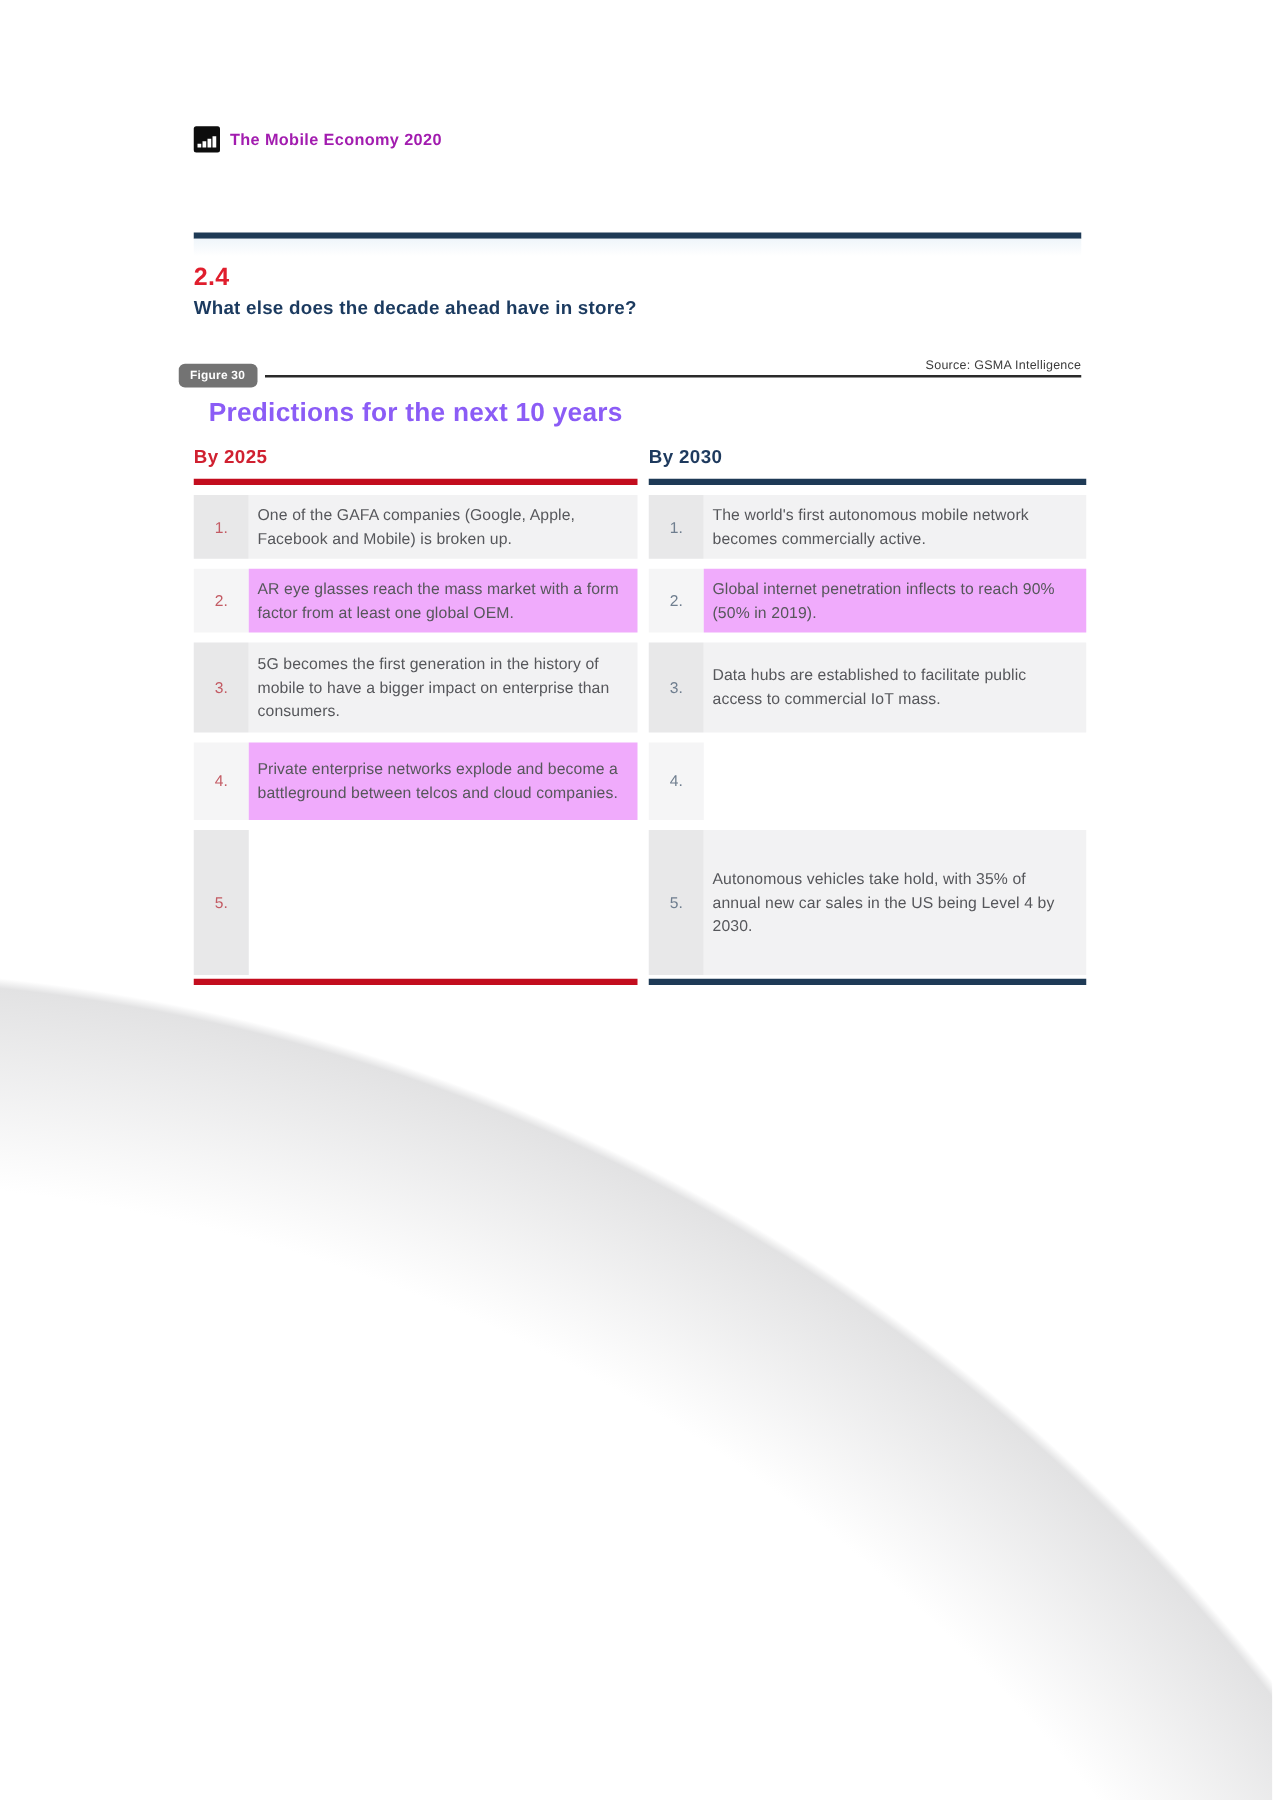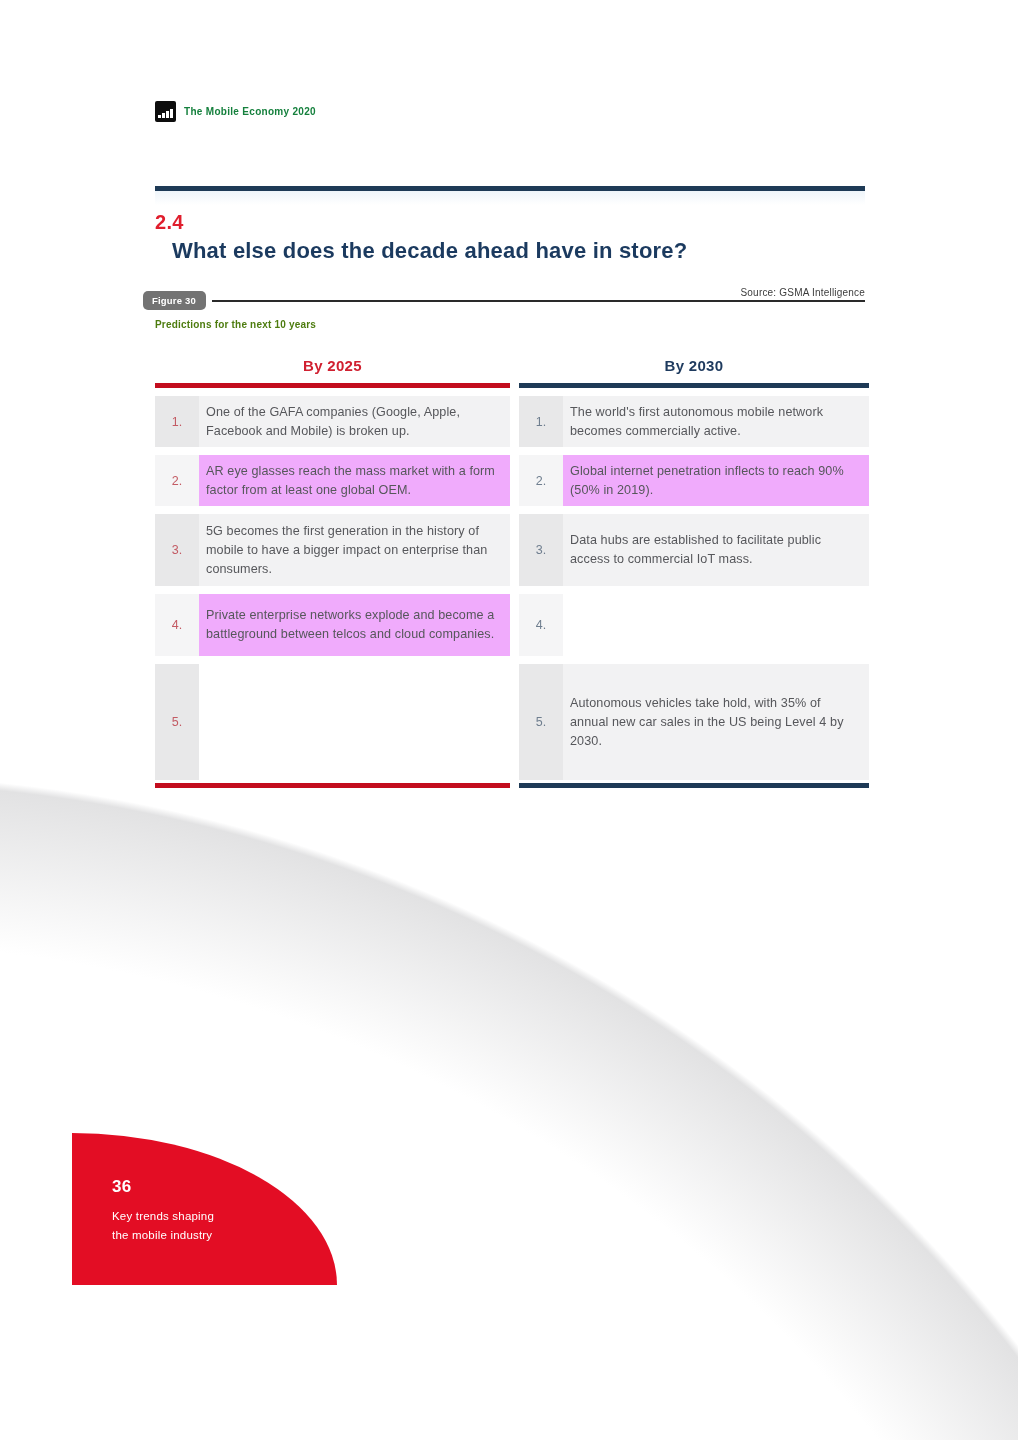--- a/index.html
+++ b/index.html
@@ -17,42 +17,42 @@
       #ffffff 0px, #ffffff 1315px, #e2e2e3 1476px, #ffffff 1484px, #ffffff 100%);
   }
   .content { position:absolute; inset:0; z-index:1; }
 
   
   .doc-header { position:absolute; left:155px; top:101px; display:flex; align-items:center; gap:8px; }
   .logo { width:21px; height:21px; background:#0d0d0d; border-radius:2px; position:relative; }
   .logo .bars { position:absolute; left:3px; right:3px; bottom:4px; height:9px; display:flex; align-items:flex-end; gap:1px; }
   .logo .bars i { display:block; background:#ffffff; width:3px; }
   .logo .b1{height:3px;} .logo .b2{height:5px;} .logo .b3{height:7px;} .logo .b4{height:9px;}
-  .doc-title { font-size:10px; font-weight:bold; color:#15803d; letter-spacing:.3px; }
+  .doc-title { font-size:13px; font-weight:bold; color:#a21caf; letter-spacing:.3px; }
 
   
   .top-rule { position:absolute; left:155px; top:186px; width:710px; height:5px; background:#1e3a56; }
   .top-rule-glow { position:absolute; left:155px; top:191px; width:710px; height:14px;
     background:linear-gradient(#eff5fa, rgba(255,255,255,0)); }
   .section-number { position:absolute; left:155px; top:211px; font-size:20px; font-weight:bold; color:#e01e2d; letter-spacing:.3px; }
-  .section-title  { position:absolute; left:155px; top:238px; font-size:22px; font-weight:bold; color:#1b3a5f; letter-spacing:.2px;margin-left:17px; }
+  .section-title  { position:absolute; left:155px; top:238px; font-size:15px; font-weight:bold; color:#1b3a5f; letter-spacing:.2px; }
 
   
   .figure-pill { position:absolute; left:143px; top:291px; background:#737373; color:#ffffff;
     font-size:9.5px; font-weight:bold; padding:4px 10px 4px 9px; border-radius:5px; letter-spacing:.2px; }
   .figure-line { position:absolute; left:212px; top:300px; width:653px; height:1.5px; background:#2a2a2a; }
   .figure-source { position:absolute; right:153px; top:287px; font-size:10px; color:#3c3c3c; letter-spacing:.2px; }
-  .figure-title { position:absolute; left:155px; top:319px; font-size:10px; font-weight:bold; color:#4d7c0f; letter-spacing:.2px; }
+  .figure-title { position:absolute; left:167px; top:319px; font-size:21px; font-weight:bold; color:#8b5cf6; letter-spacing:.2px; }
 
   
   .pred-table { position:absolute; left:155px; top:352px; width:714px; display:flex; gap:9px; }
   .pred-col { display:flex; flex-direction:column; }
   .pred-col.left  { width:355px; }
   .pred-col.right { width:350px; }
-  .col-heading { text-align:center; font-size:15px; font-weight:bold; letter-spacing:.3px; padding:5px 0 9px 0; }
+  .col-heading { font-size:15px; font-weight:bold; letter-spacing:.3px; padding:5px 0 9px 0; }
   .col-heading.red  { color:#d02030; }
   .col-heading.navy { color:#1e3a5e; }
   .col-bar { height:5px; }
   .col-bar.red  { background:#c30d1e; }
   .col-bar.navy { background:#1e3a56; }
   .pred-row { display:flex; margin-top:8px; }
   .num-cell { flex:none; width:44px; display:flex; align-items:center; justify-content:center;
     font-size:12.5px; }
   .left  .num-cell { color:#c35b64; }
   .right .num-cell { color:#6f7e8f; }
@@ -154,22 +154,15 @@
         </div>
         <div class="pred-row row-odd h5">
           <div class="num-cell">5.</div>
           <div class="txt-cell">Autonomous vehicles take hold, with 35% of annual new car sales in the US being Level 4 by 2030.</div>
         </div>
         <div class="col-bottom navy"></div>
       </div>
 
     </div>
 
-    <div class="footer-shape">
-      <div class="footer-num">36</div>
-      <div class="footer-caption">
-        <div>Key trends shaping</div>
-        <div>the mobile industry</div>
-      </div>
-    </div>
 
   </div>
 </div>
 
 </body></html>

